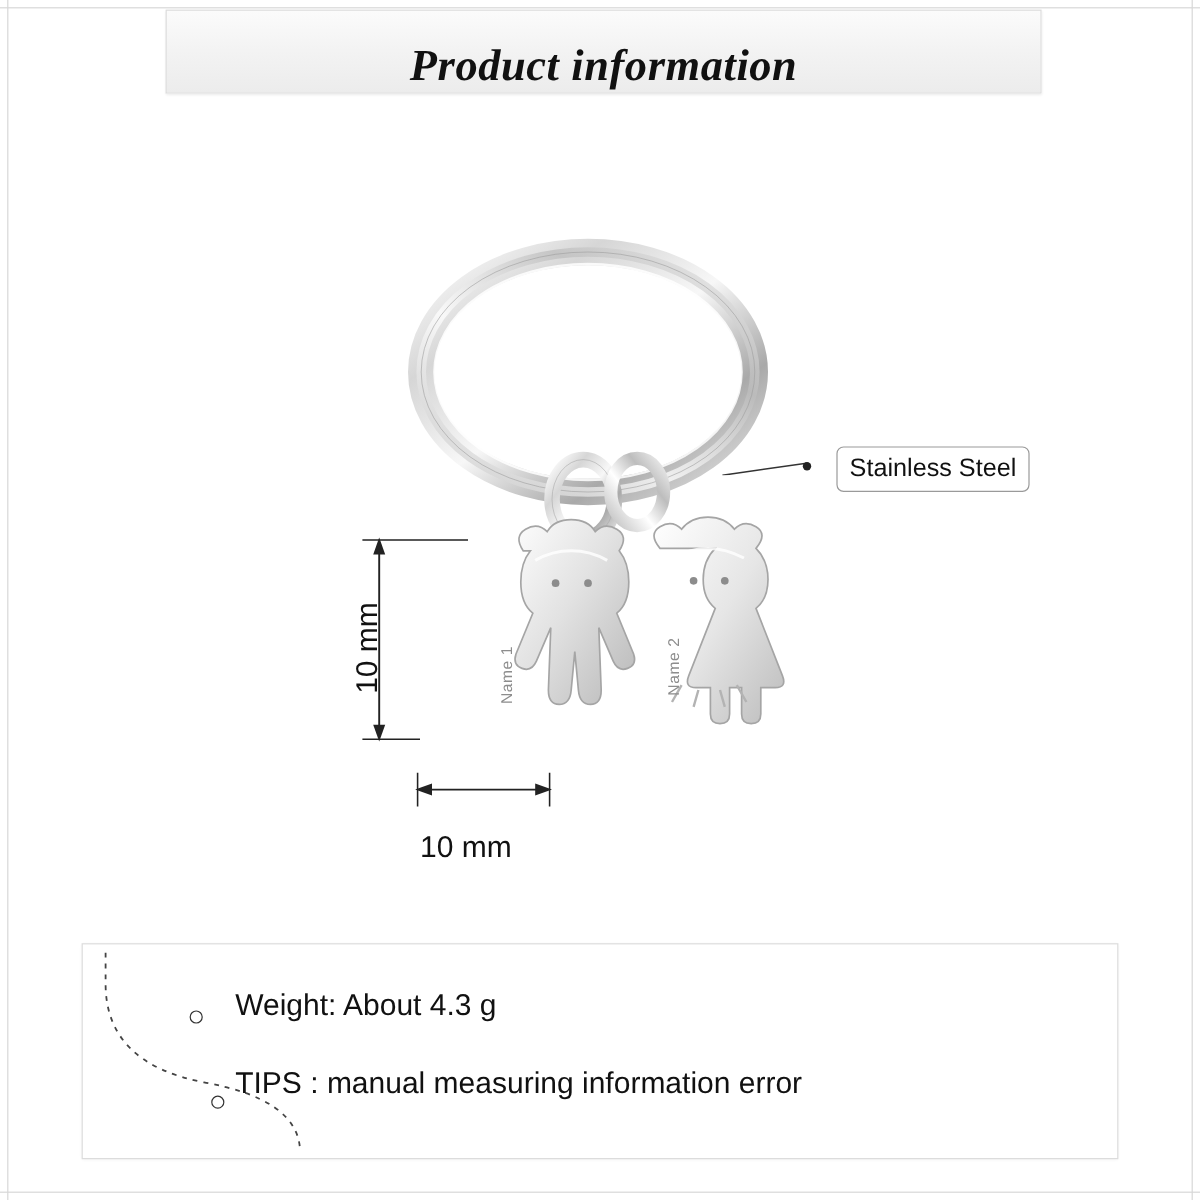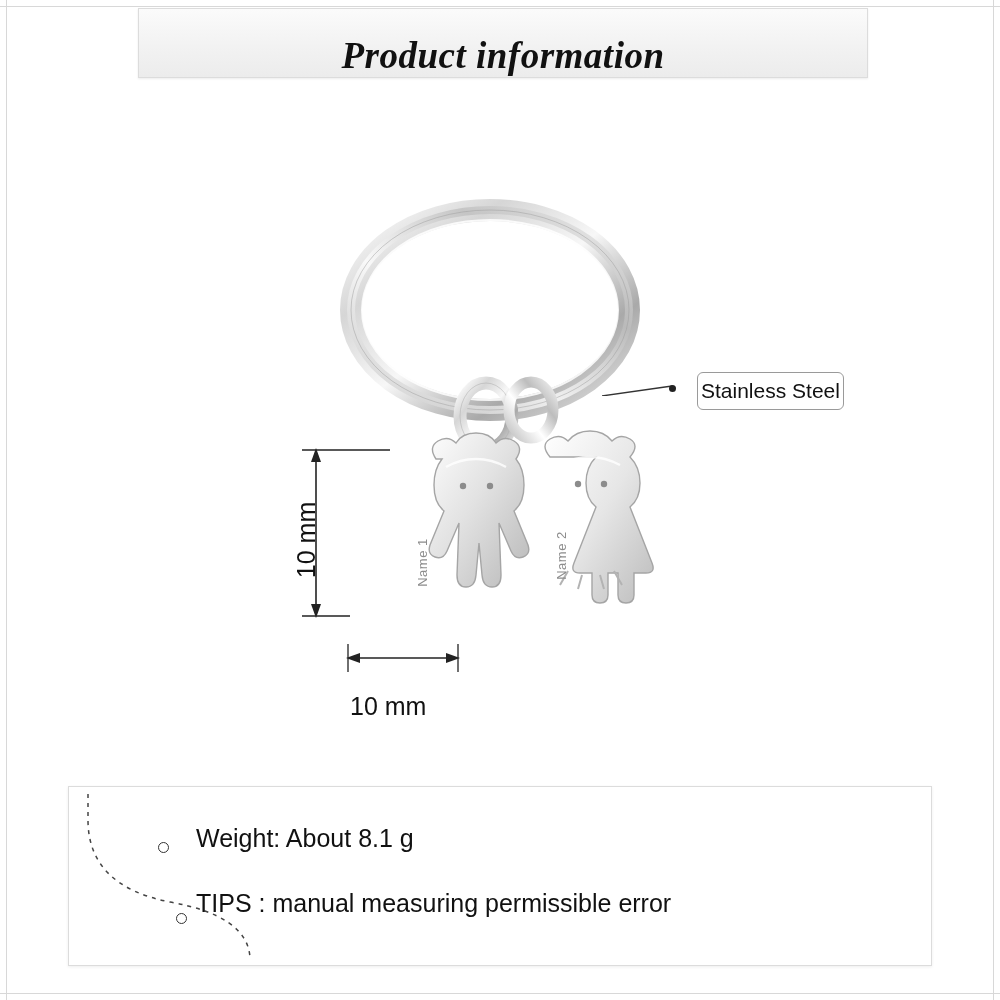--- a/index.html
+++ b/index.html
@@ -59,21 +59,21 @@
     top: 175px;
     width: 480px;
     height: 500px;
   }
 
   
   .callout-box {
     position: absolute;
     left: 697px;
     top: 372px;
-    padding: 6px 3px;
+    padding: 6px 10px;
     border: 1px solid #9a9a9a;
     border-radius: 6px;
     background: #ffffff;
     font-size: 21px;
     color: #111;
     white-space: nowrap;
   }
   .callout-dot {
     position: absolute;
     left: 669px;
@@ -290,17 +290,17 @@
   <div class="info-panel"></div>
 
   <svg class="dashed-curve">
     <path d="M10 4 L10 30 Q10 96 92 112 Q170 126 172 168" fill="none" stroke="#444" stroke-width="1.5" stroke-dasharray="4 5"></path>
   </svg>
 
   <div class="bullet-dot bullet-1"></div>
   <div class="bullet-dot bullet-2"></div>
 
   <div class="info-list">
-    <div class="info-row">Weight: About 8.1 g</div>
-    <div class="info-row">TIPS : manual measuring permissible error</div>
+    <div class="info-row">Weight: About 4.3 g</div>
+    <div class="info-row">TIPS : manual measuring information error</div>
   </div>
 
 </div>
 
 </body></html>

